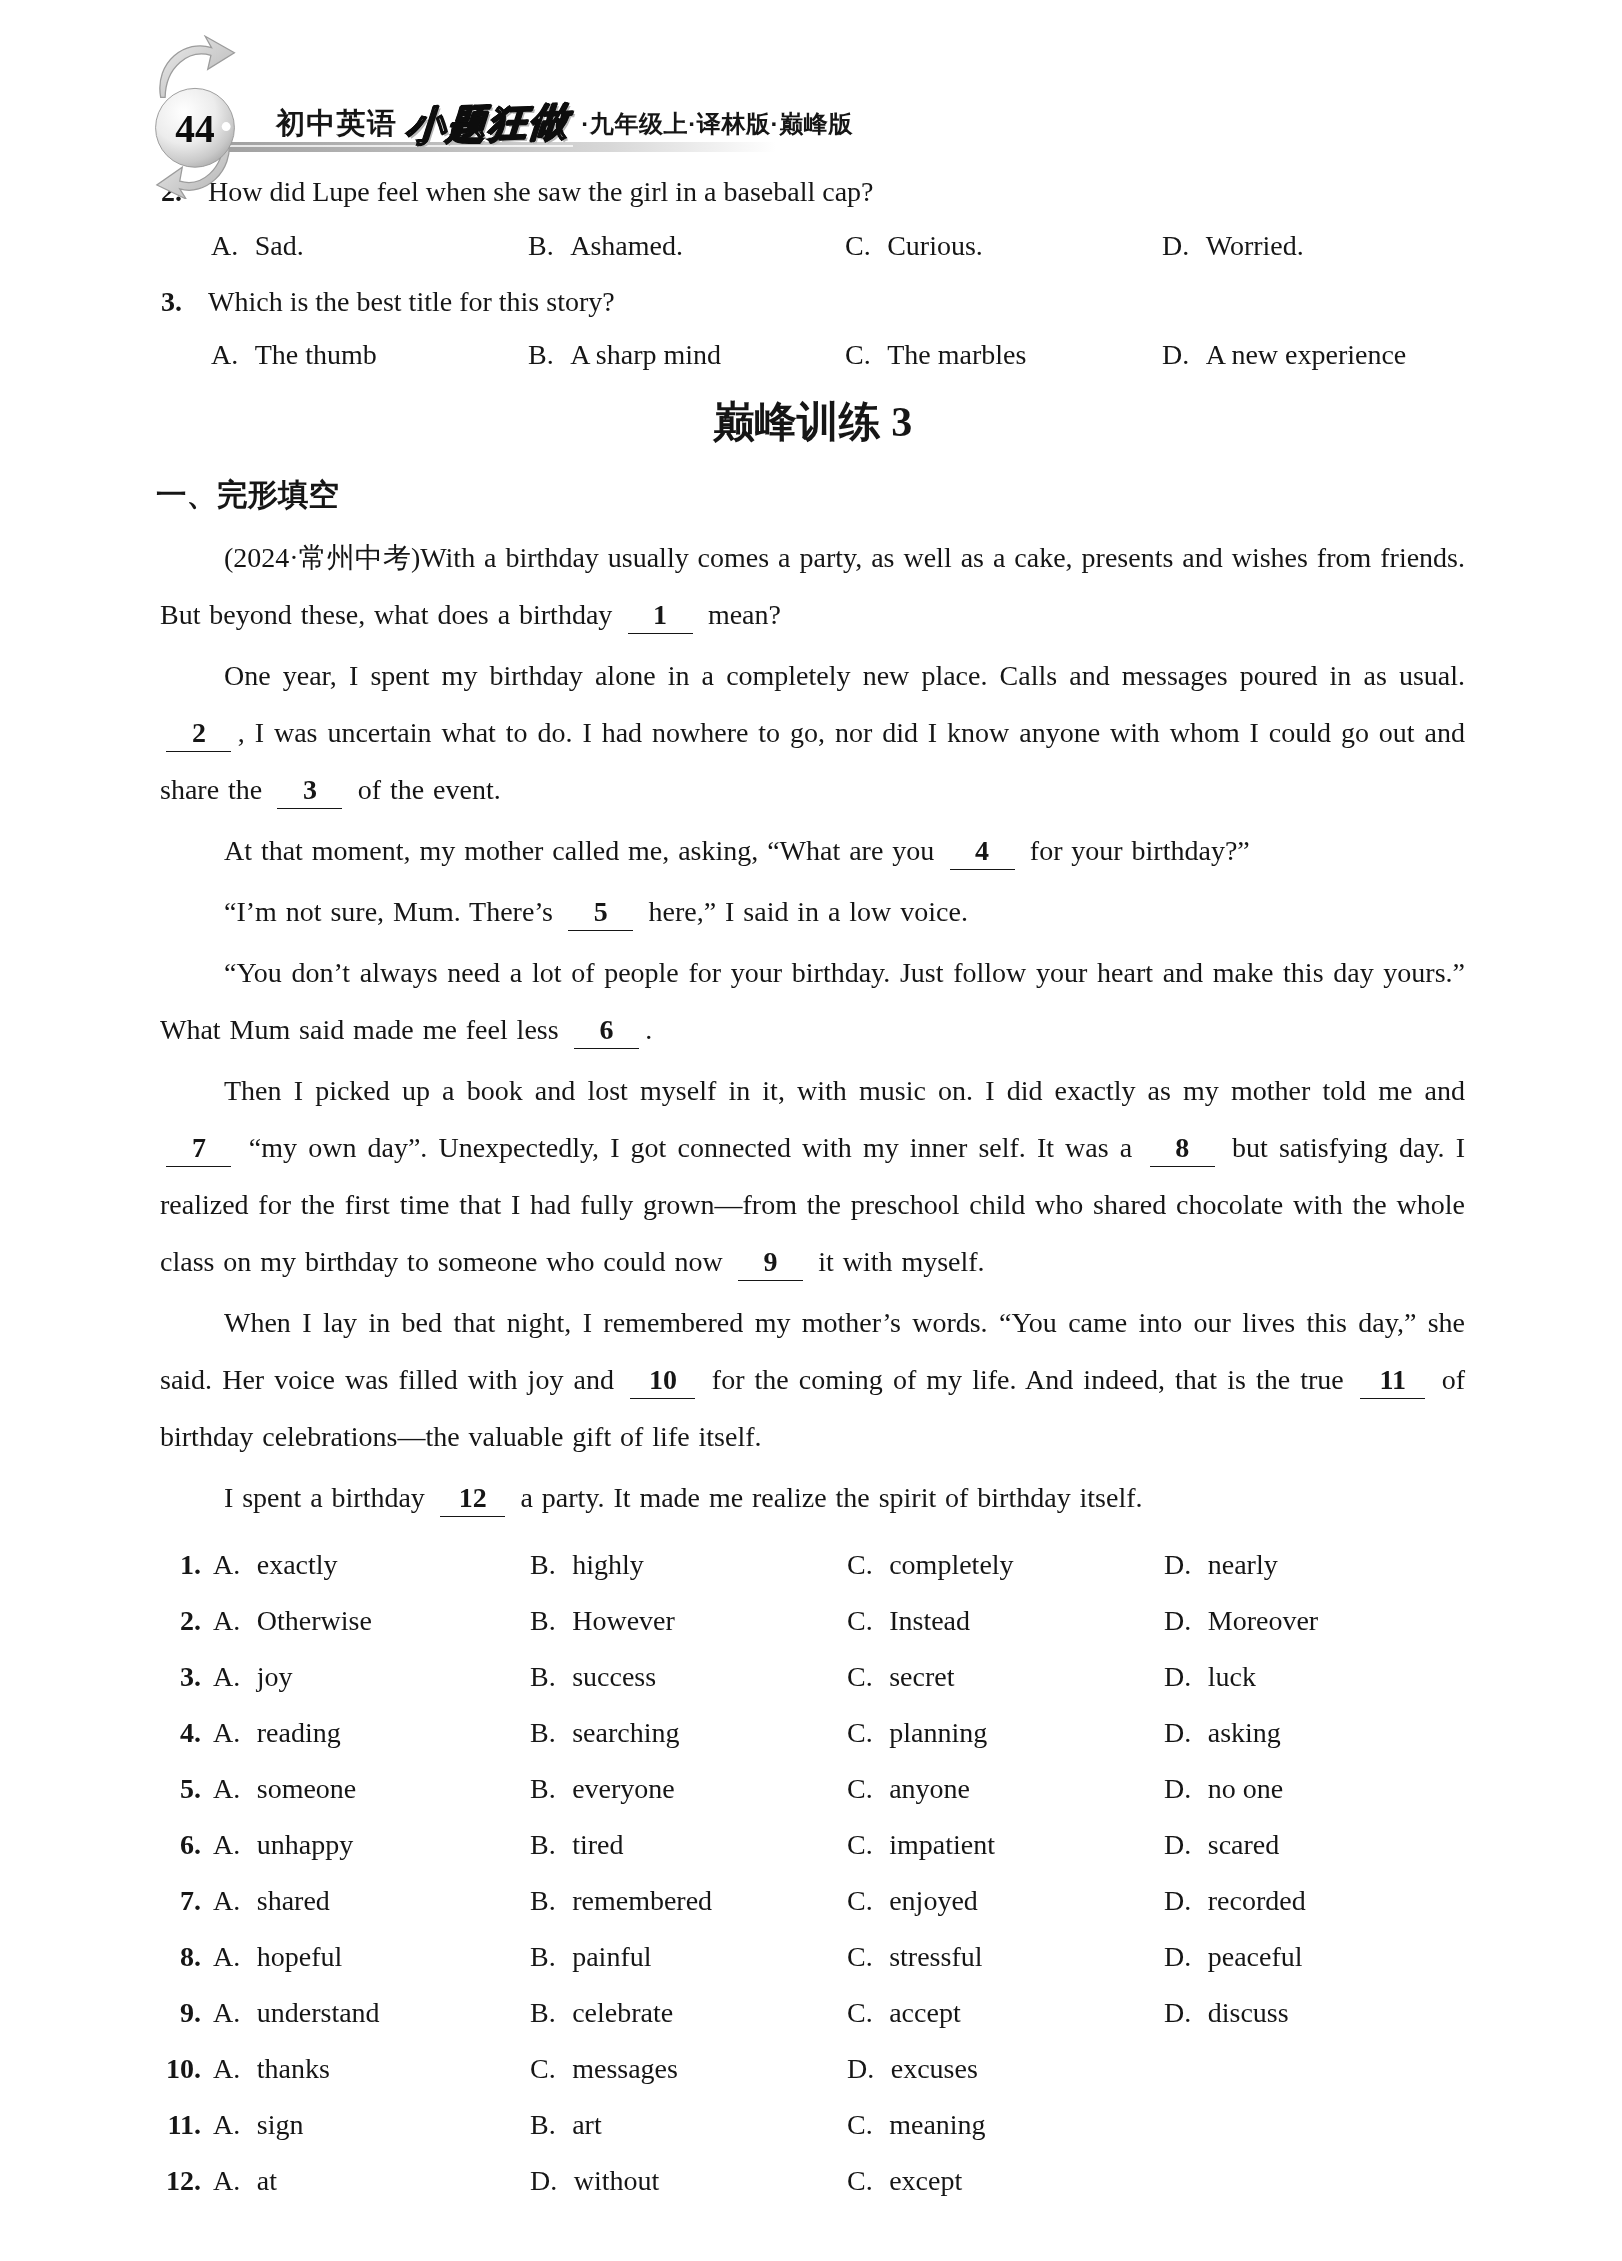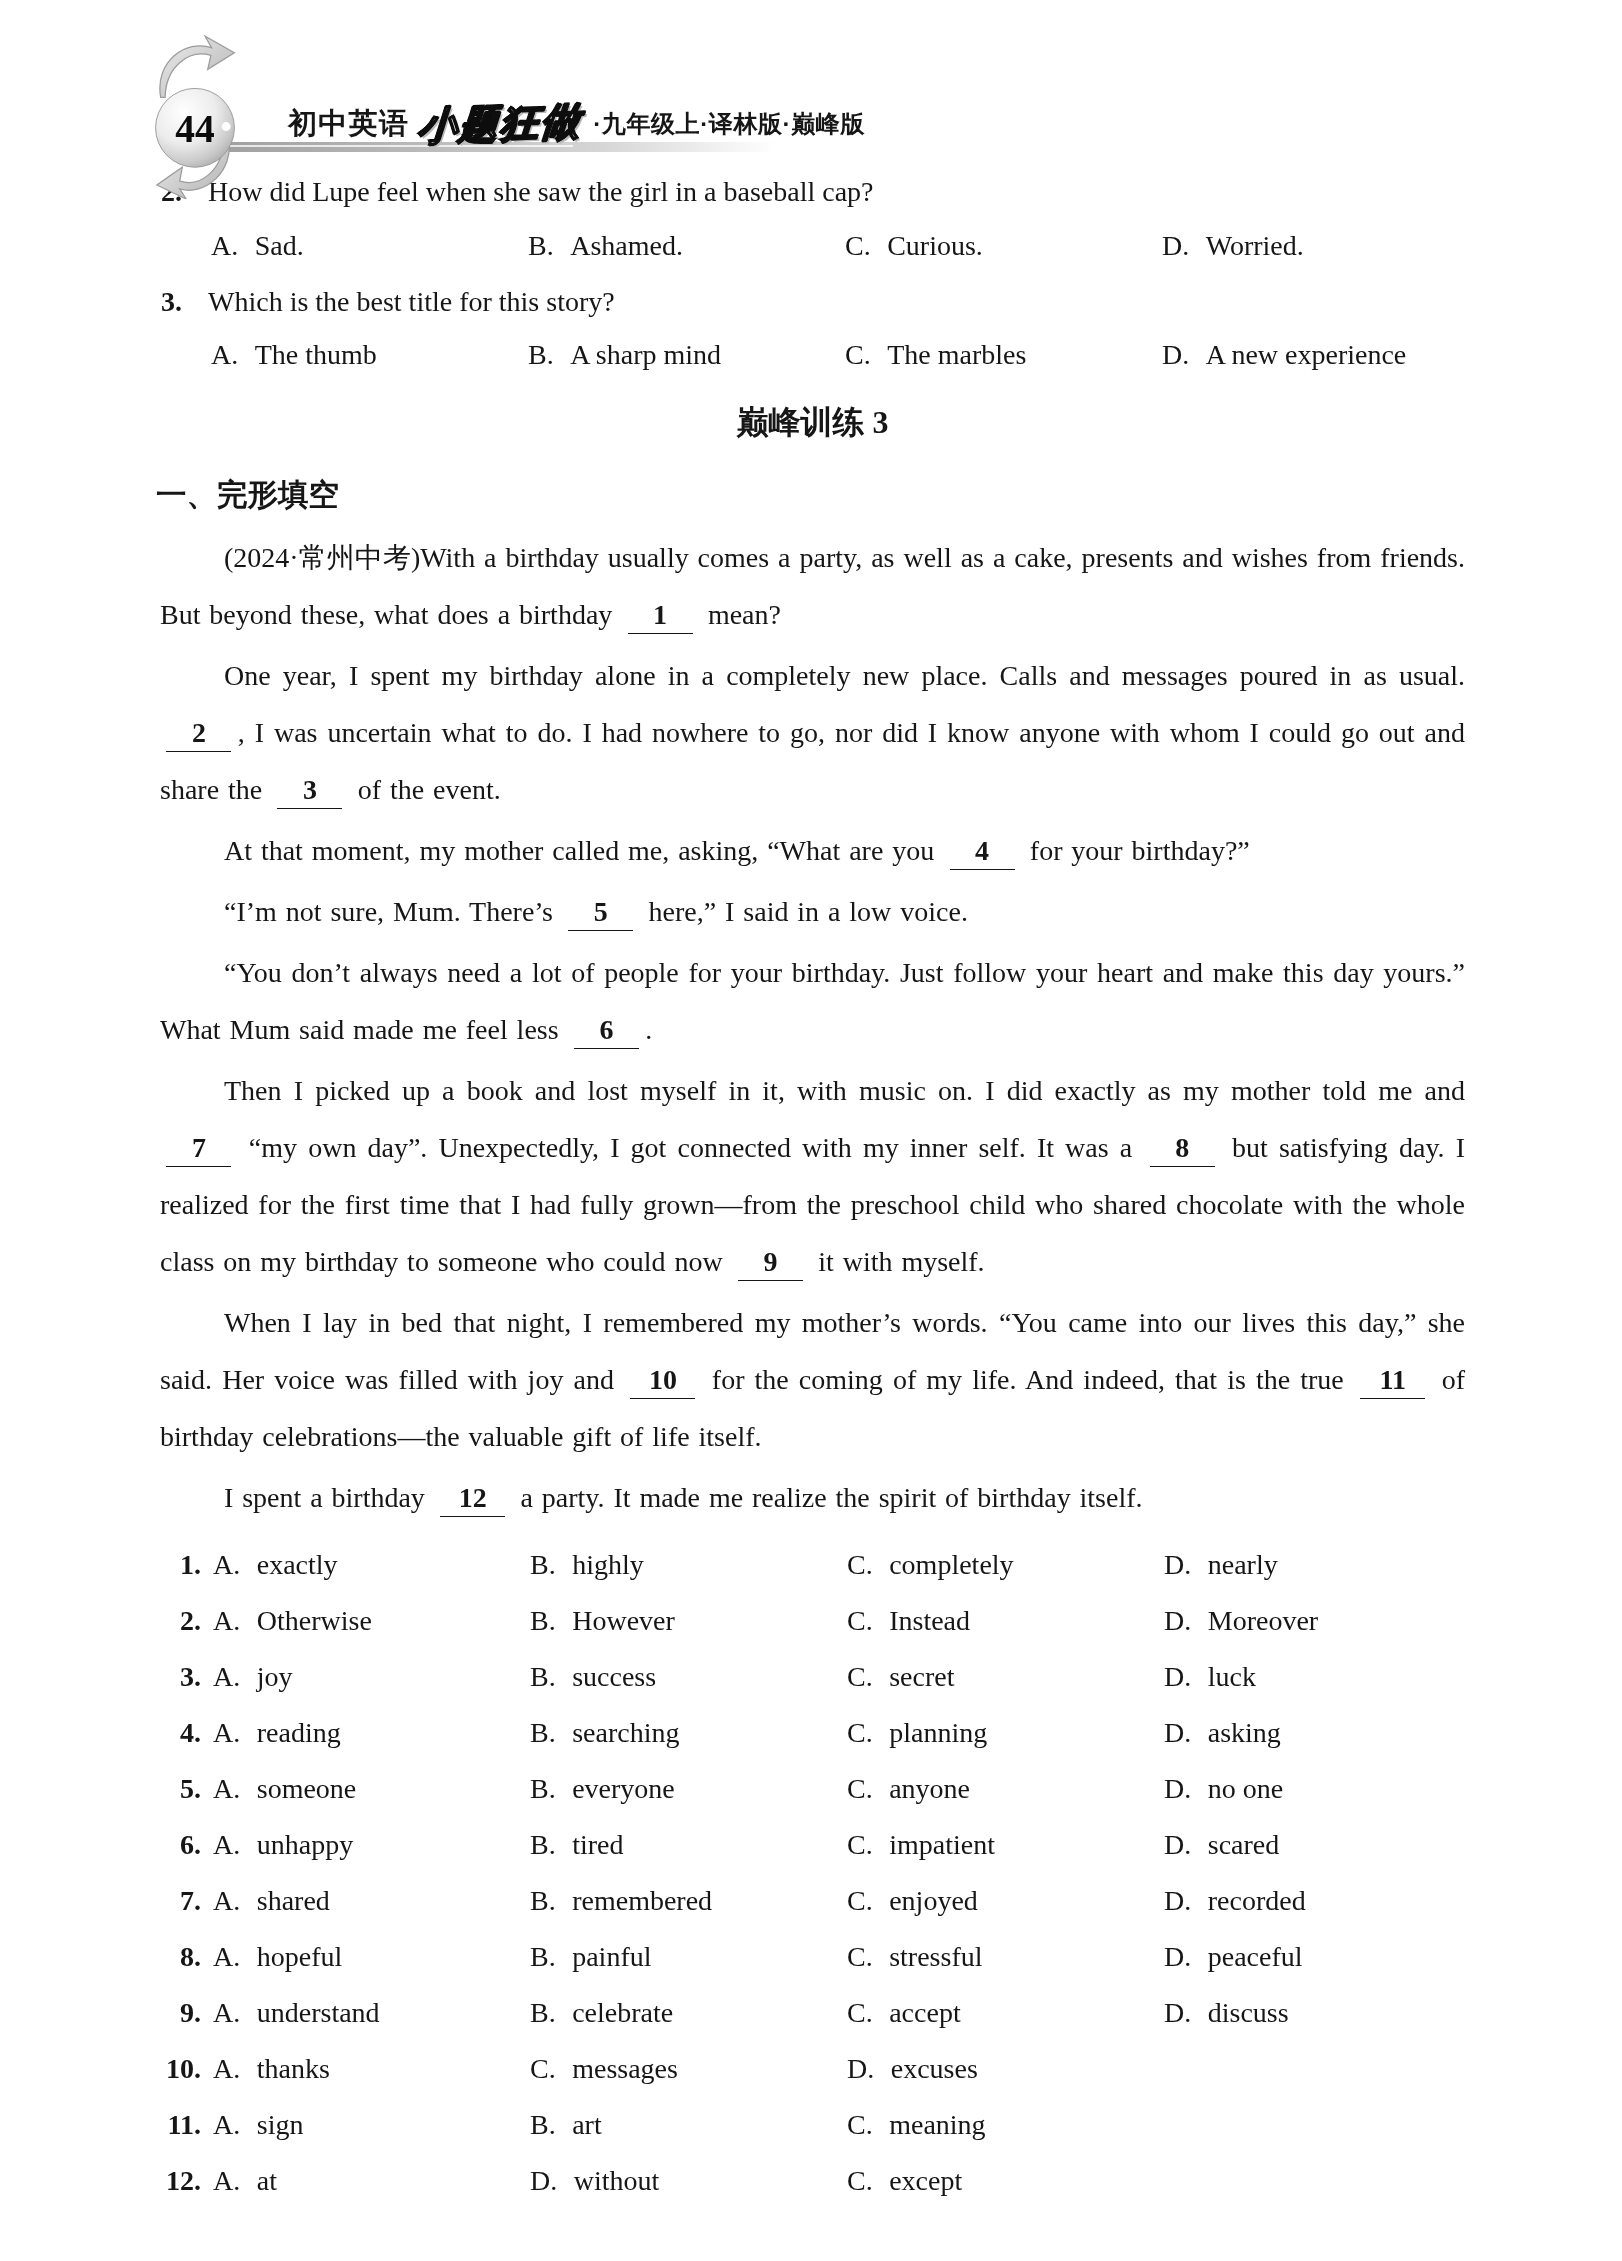--- a/index.html
+++ b/index.html
@@ -15,21 +15,21 @@
     position:absolute; left:212px; top:142px; width:582px; height:9.5px;
     background:linear-gradient(to right,#9f9f9f,#b9b9b9 35%,#d7d7d7 68%,rgba(255,255,255,0) 97%);
   }
   .hdr-bar::after {
     content:""; position:absolute; left:0; top:3.2px; width:62%; height:1.9px;
     background:rgba(255,255,255,.75);
   }
   .logo { position:absolute; left:144px; top:35px; width:102px; height:164px; z-index:2; }
   .logo svg { width:100%; height:100%; }
   .hdr-title {
-    position:absolute; left:288px; top:89px; height:70px; z-index:2;
+    position:absolute; left:276px; top:89px; height:70px; z-index:2;
     display:flex; align-items:center; white-space:nowrap;
     font-family:"Liberation Sans","DejaVu Sans",sans-serif; font-weight:700;
   }
   .hdr-prefix { font-size:29px; letter-spacing:1.3px; }
   .hdr-brand {
     font-size:39px; margin:0 11.4px 0 9px; font-style:italic; letter-spacing:1.9px;
     color:#ffffff; -webkit-text-stroke:1.6px #0d0d0d;
     text-shadow:1.3px 0 0 #0d0d0d,-1.3px 0 0 #0d0d0d,0 1.3px 0 #0d0d0d,0 -1.3px 0 #0d0d0d,2.5px 2.5px 0 #b9b9b9;
     transform:skewX(-6deg) rotate(-2deg); display:inline-block;
   }
@@ -40,21 +40,21 @@
 
   .rq-line { line-height:46px; font-size:28px; }
   .qnum { display:inline-block; width:52px; padding-left:5.1px; font-weight:700; }
   .rq-options {
     display:grid; grid-template-columns:317px 317px 317px 1fr;
     margin:7.6px 0 10.2px 55px; line-height:46px; font-size:28px;
   }
   .optlabel { margin-right:16.5px; }
 
   .section-title {
-    margin:14px 0 0; text-align:center; font-size:32px; font-weight:700; line-height:61px;
+    margin:14px 0 0; text-align:center; font-size:42px; font-weight:700; line-height:61px;
     font-family:"Liberation Serif","DejaVu Serif",serif;
   }
   .part-title {
     margin:14px 0 0; font-size:30.5px; font-weight:700; line-height:55px;
     font-family:"Liberation Sans","DejaVu Sans",sans-serif;
   }
 
   .passage { margin-top:6.4px; }
   .passage p {
     margin:4px; font-size:28px; line-height:57px; text-align:justify;

